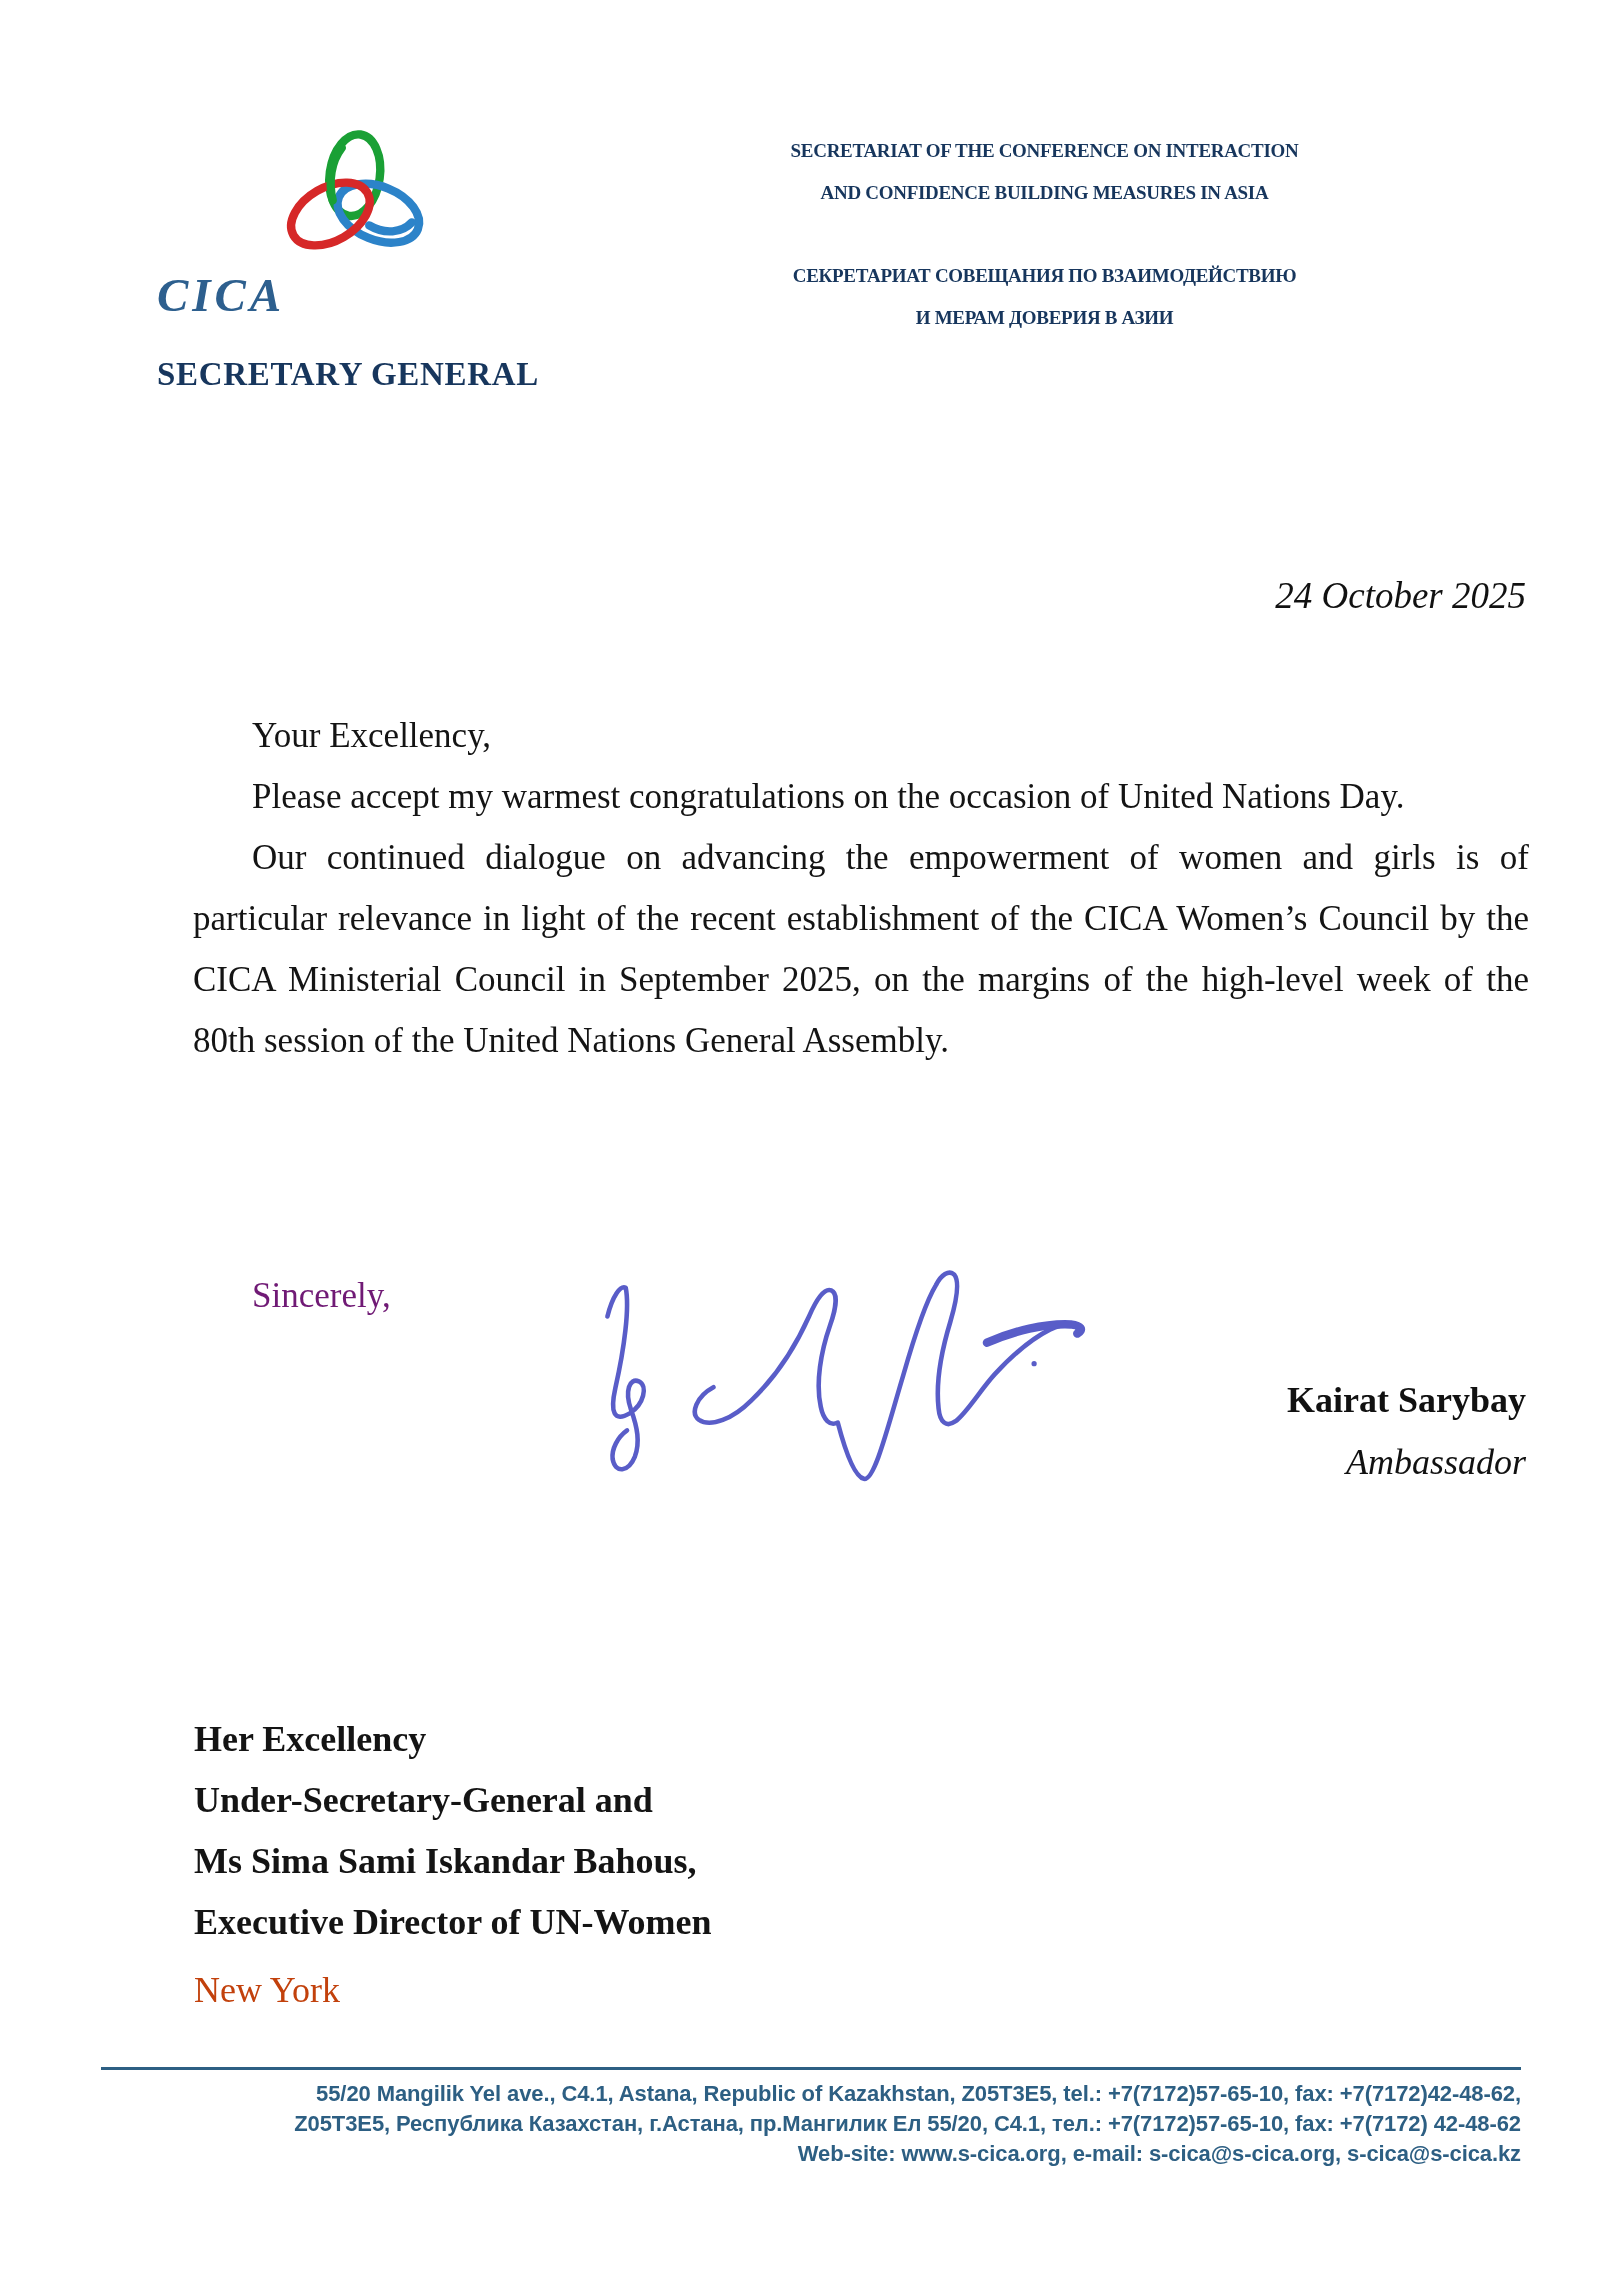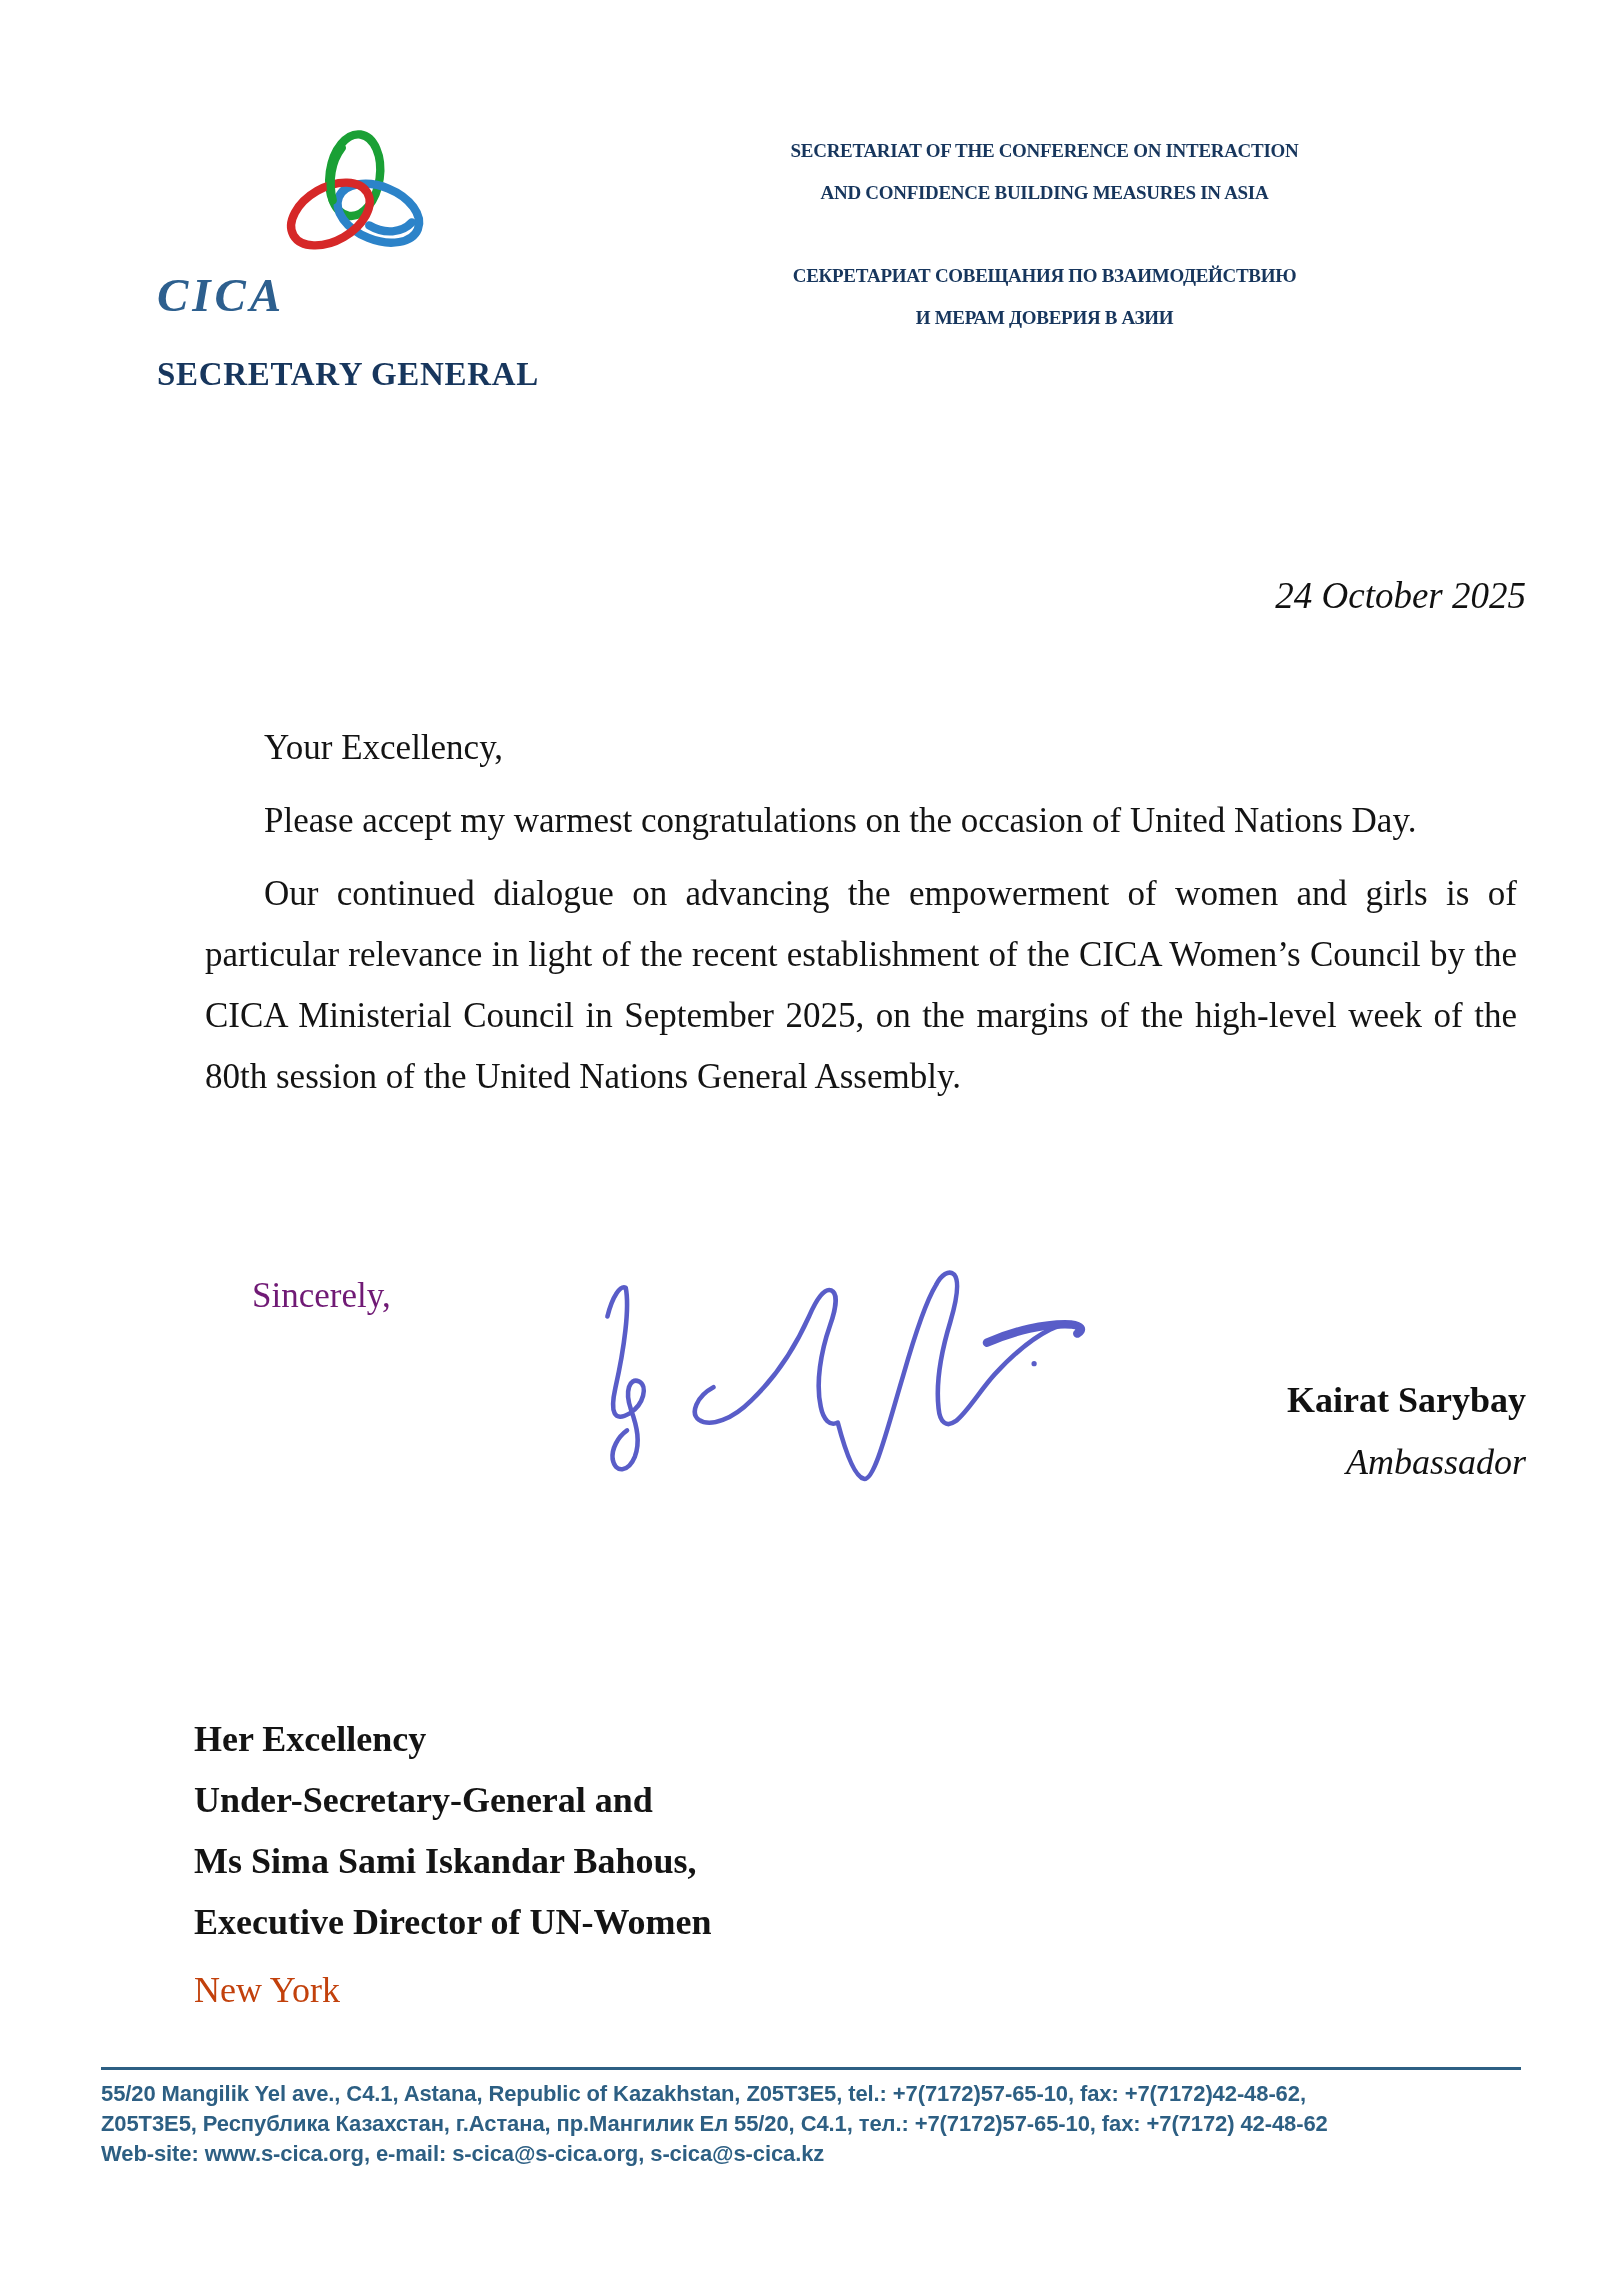--- a/index.html
+++ b/index.html
@@ -50,21 +50,21 @@
     color:#111;
   }
 
   
   .letter-body {
     position:absolute; left:193px; top:705px; width:1336px;
     font-size:35px; line-height:61px;
     text-align:justify;
     color:#141414;
   }
-  .letter-body p { text-indent:59px; margin:12px; }
+  .letter-body p { text-indent:59px; margin:0; }
 
   .closing {
     position:absolute; left:252px; top:1276px;
     font-size:35px; color:#701a75;
   }
 
   .signature-svg { position:absolute; left:576px; top:1251px; }
 
   .signer {
     position:absolute; right:97px; top:1369px;
@@ -80,21 +80,21 @@
     color:#141414;
   }
   .addressee-city {
     position:absolute; left:194px; top:1969px;
     font-size:36px; color:#c2410c;
   }
 
   
   .footer {
     position:absolute; left:101px; top:2067px; width:1420px;
-    text-align:left;
+    text-align:right;
   }
   .footer-rule {
     height:3.3px; width:100%;
     background:#2d5f83;
     margin-bottom:9.2px;
   }
   .footer-text {
     font-family:"Liberation Sans", sans-serif;
     font-weight:bold; font-size:22px; line-height:30px;
     color:#2d5f83;

